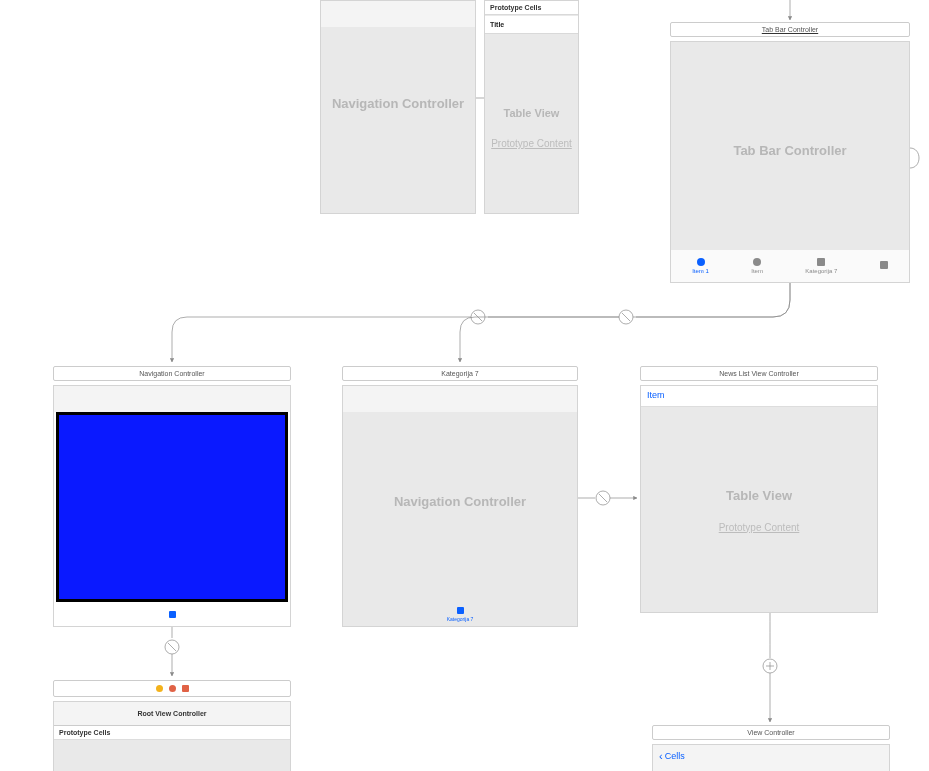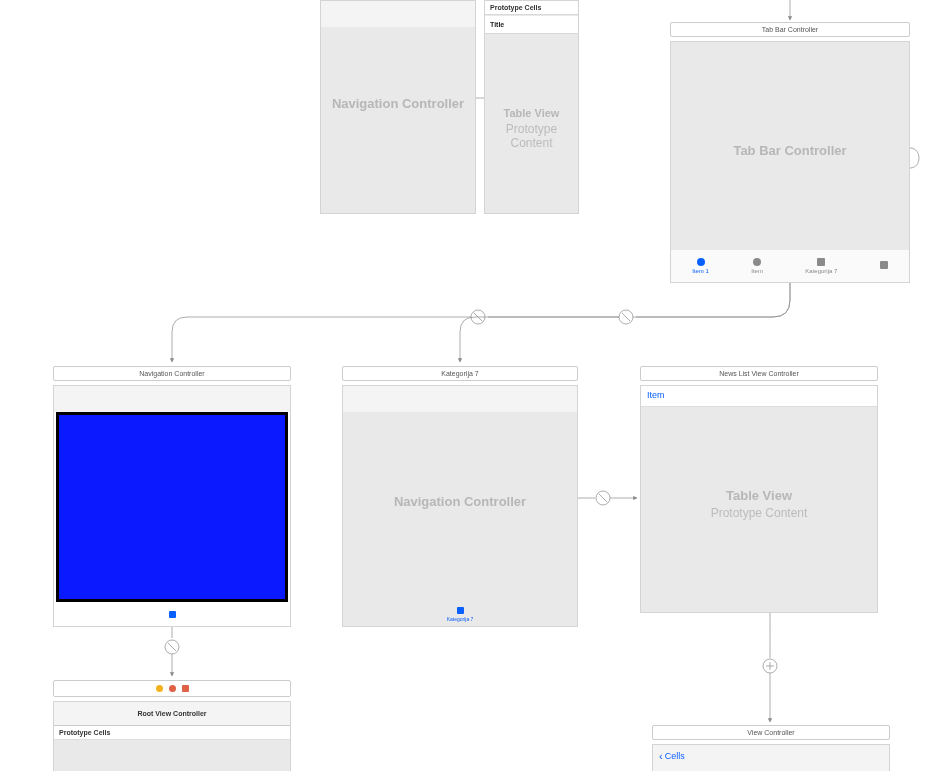--- a/index.html
+++ b/index.html
@@ -12,21 +12,21 @@
   .tabbar{position:absolute;left:0;right:0;bottom:0;height:26px;background:#f4f4f4;display:flex;justify-content:space-around;align-items:center;font-size:5px;color:#8a8a8a;}
   .tabbarBig{height:32px;background:#fafafa;font-size:6px;}
   .tabitem{display:flex;flex-direction:column;align-items:center;gap:2px;}
   .sq{width:8px;height:8px;background:#8a8a8a;border-radius:1px;}
   .dot{width:8px;height:8px;border-radius:50%;background:#8a8a8a;}
   .dot.sel{background:#0a60ff;}
   .cap{color:#8a8a8a;}
   .cap.sel{color:#0a60ff;}
   .centerText{position:absolute;left:0;right:0;top:45%;text-align:center;}
   .bigLbl{font-size:13px;color:#b7b7b7;font-weight:600;}
-  .smLbl{font-size:12px;color:#bcbcbc;margin-top:3px;}
+  .smLbl{font-size:10px;color:#bcbcbc;margin-top:19px;text-decoration:underline;}
   .protobar{position:absolute;left:0;right:0;background:#fff;border-bottom:0.5px solid #d9d9d9;font-size:7px;padding:3px 5px;color:#333;font-weight:600;}
   .titlecell{position:absolute;left:0;right:0;background:#fff;border-bottom:0.5px solid #d9d9d9;font-size:7px;padding:5px 5px;color:#222;font-weight:600;}
   .itemLink{position:absolute;left:6px;top:4px;font-size:9px;color:#0a60ff;}
   .blueBox{position:absolute;background:#0a19ff;border:3px solid #000;}
   .miniTab{position:absolute;left:0;right:0;bottom:0;height:24px;display:flex;align-items:center;justify-content:center;flex-direction:column;gap:2px;font-size:5px;color:#0a60ff;}
   .miniSq{width:7px;height:7px;background:#0a60ff;border-radius:1px;}
   .rowIcons{display:flex;justify-content:center;gap:6px;padding:4px 0;}
   .ico{width:7px;height:7px;border-radius:50%;}
   .ico.y{background:#f3b21b;}
   .ico.r{background:#e06246;}
@@ -99,21 +99,21 @@
   <div class="body" style="height:212px;">
     <div class="protobar" style="top:0;">Prototype Cells</div>
     <div class="titlecell" style="top:15px;">Title</div>
     <div class="centerText" style="top:50%;">
       <div class="bigLbl" style="font-size:11px;">Table View</div>
       <div class="smLbl">Prototype Content</div>
     </div>
   </div>
 </div>
 
-<div class="scene" style="left:670px;top:22px;width:240px;">
+<div class="scene" style="left:670px;top:22px;width:240px;text-decoration:underline;">
   <div class="title">Tab Bar Controller</div>
   <div class="body" style="height:240px;margin-top:4px;">
     <div class="centerText" style="top:42%;">
       <div class="bigLbl">Tab Bar Controller</div>
     </div>
     <div class="tabbar tabbarBig">
       <div class="tabitem">
             <div class="dot sel"></div>
             <span class="cap sel">Item 1</span>
           </div>

